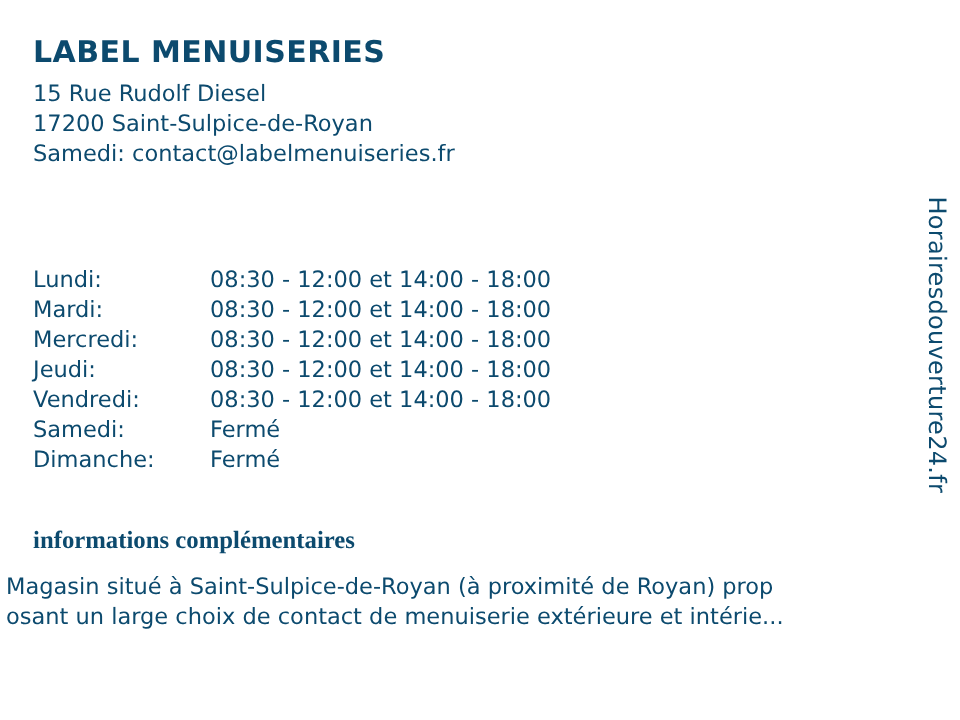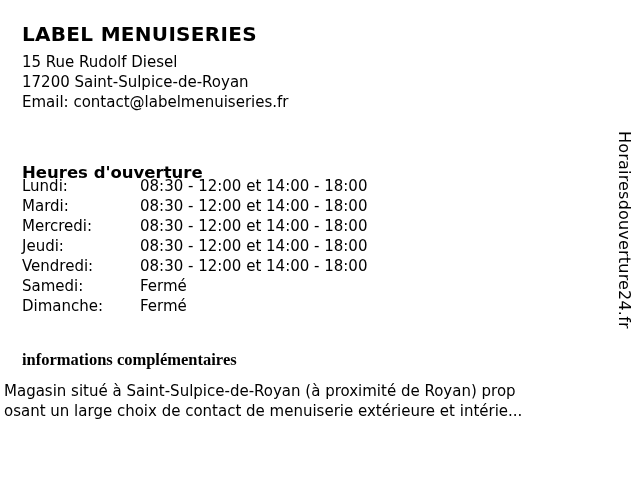--- a/index.html
+++ b/index.html
@@ -5,21 +5,21 @@
   html, body {
     margin: 0;
     padding: 0;
     background: #ffffff;
   }
   .page {
     position: relative;
     width: 640px;
     height: 480px;
     background: #ffffff;
-    color: #000000;
+    color: #0c4a6e;
     font-family: "DejaVu Sans", "Liberation Sans", sans-serif;
     overflow: hidden;
   }
   .business-title {
     position: absolute;
     left: 22px;
     top: 9px;
     font-size: 20px;
     font-weight: bold;
     letter-spacing: 0.3px;
@@ -83,24 +83,23 @@
 </head>
 <body>
 
 <div class="page">
 
   <h1 class="business-title">LABEL MENUISERIES</h1>
 
   <div class="contact-block">
     <div>15 Rue Rudolf Diesel</div>
     <div>17200 Saint-Sulpice-de-Royan</div>
-    <div>Email: contact@labelmenuiseries.fr</div>
+    <div>Samedi: contact@labelmenuiseries.fr</div>
   </div>
 
-  <div class="section-heading hours-heading">Heures d'ouverture</div>
 
   <div class="hours-table">
     <div class="hours-row">
       <div class="hours-day">Lundi:</div>
       <div class="hours-time">08:30 - 12:00 et 14:00 - 18:00</div>
     </div>
     <div class="hours-row">
       <div class="hours-day">Mardi:</div>
       <div class="hours-time">08:30 - 12:00 et 14:00 - 18:00</div>
     </div>

